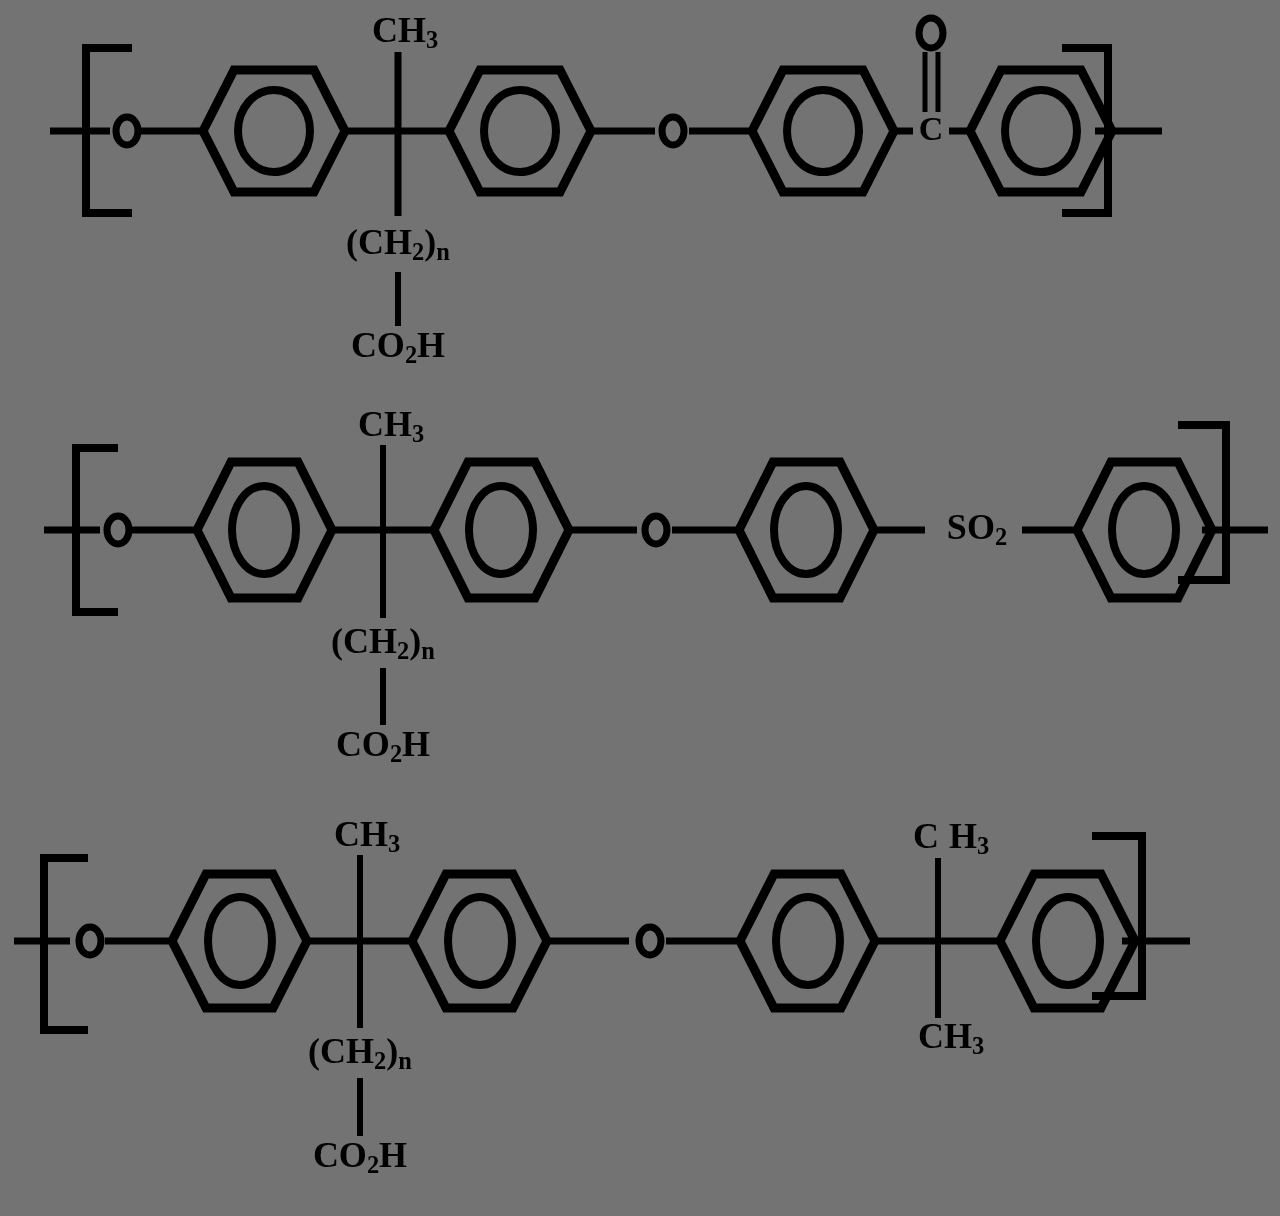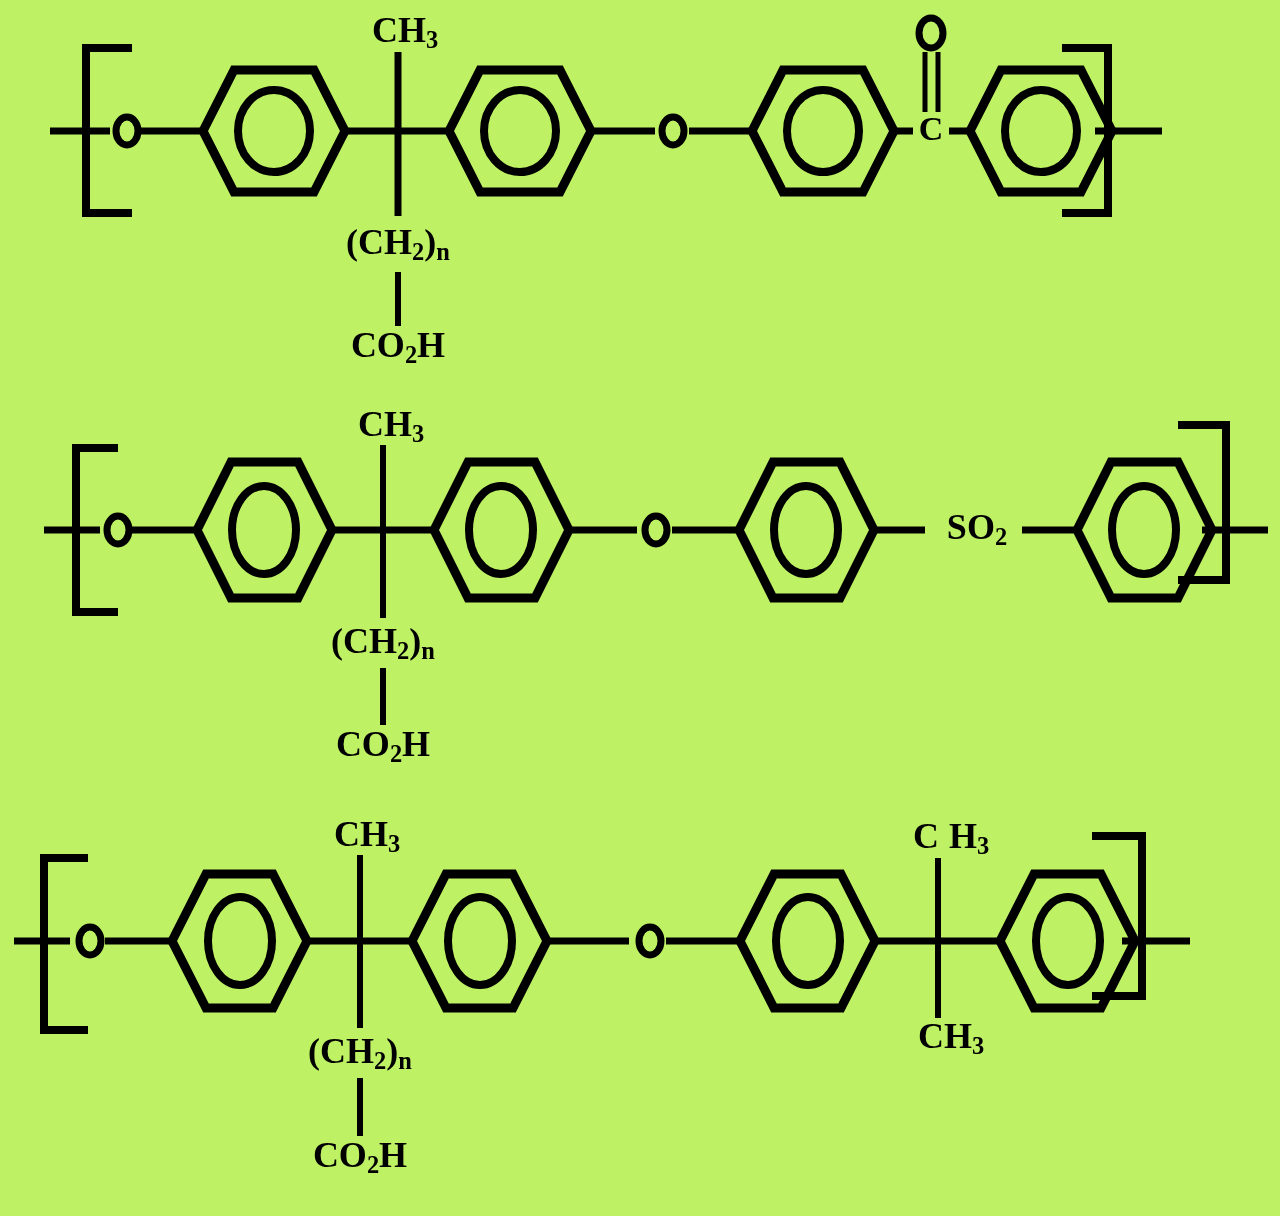--- a/index.html
+++ b/index.html
@@ -11,21 +11,21 @@
   body {
     width: 1280px;
     height: 1216px;
     font-family: "Liberation Serif", "DejaVu Serif", serif;
     overflow: hidden;
   }
   #sheet {
     position: relative;
     width: 1280px;
     height: 1216px;
-    background: #bef264;
+    background: #737373;
   }
   .structure-svg {
     position: absolute;
     left: 0;
     display: block;
   }
   .bond, .ring-outline, .bracket-path, .dbl {
     fill: none;
     stroke: #000000;
     stroke-linecap: butt;

